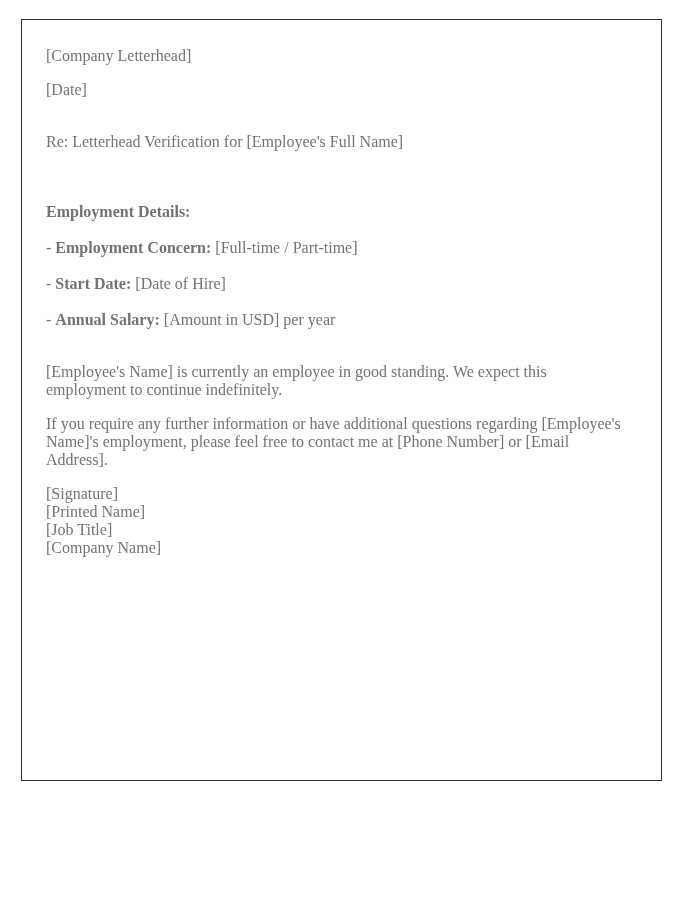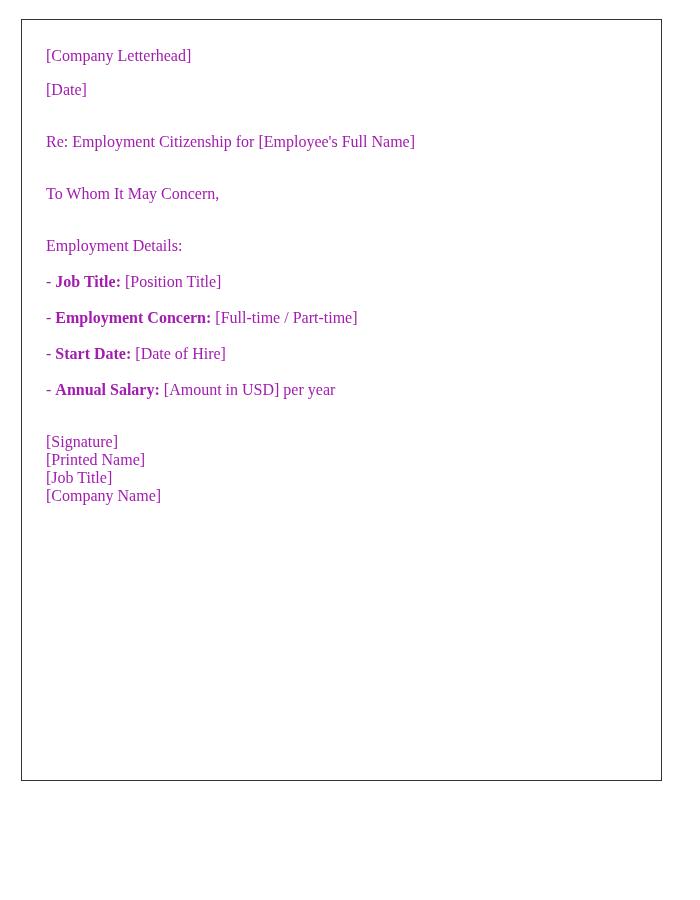--- a/index.html
+++ b/index.html
@@ -16,57 +16,60 @@
   .page {
     position: absolute;
     left: 21px;
     top: 19px;
     width: 641px;
     height: 762px;
     box-sizing: border-box;
     border: 1.5px solid #333333;
     background: #ffffff;
     padding: 27px 22px 24px 24px;
-    color: #a21caf;
+    color: #737373;
     font-size: 16px;
     line-height: 18px;
   }
   .para {
     margin: 16px 0;
     white-space: pre-line;
   }
   .page > .para:first-child { margin-top: 0; }
   .line { display: block; }
-  .bold { font-weight: normal; }
+  .bold { font-weight: bold; }
 </style>
 </head>
 <body>
 
 <div class="page">
 
   <p class="para">[Company Letterhead]</p>
 
   <p class="para">[Date]</p>
 
   <p class="para">
-    <span class="line">Re: Employment Citizenship for [Employee's Full Name]</span>
+    <span class="line">Re: Letterhead Verification for [Employee's Full Name]</span>
   </p>
 
-  <p class="para">To Whom It May Concern,</p>
 
 
   <p class="para">
     <span class="line bold">Employment Details:</span>
-    <span class="line"><span>- </span><strong>Job Title:</strong><span> [Position Title]</span></span>
     <span class="line"><span>- </span><strong>Employment Concern:</strong><span> [Full-time / Part-time]</span></span>
     <span class="line"><span>- </span><strong>Start Date:</strong><span> [Date of Hire]</span></span>
     <span class="line"><span>- </span><strong>Annual Salary:</strong><span> [Amount in USD] per year</span></span>
   </p>
 
+  <p class="para">[Employee's Name] is currently an employee in good standing. We expect this
+employment to continue indefinitely.</p>
 
+  <p class="para">If you require any further information or have additional questions regarding [Employee's
+Name]'s employment, please feel free to contact me at [Phone Number] or [Email
+Address].</p>
 
 
   <p class="para">[Signature]
 [Printed Name]
 [Job Title]
 [Company Name]</p>
 
 </div>
 
 </body></html>

